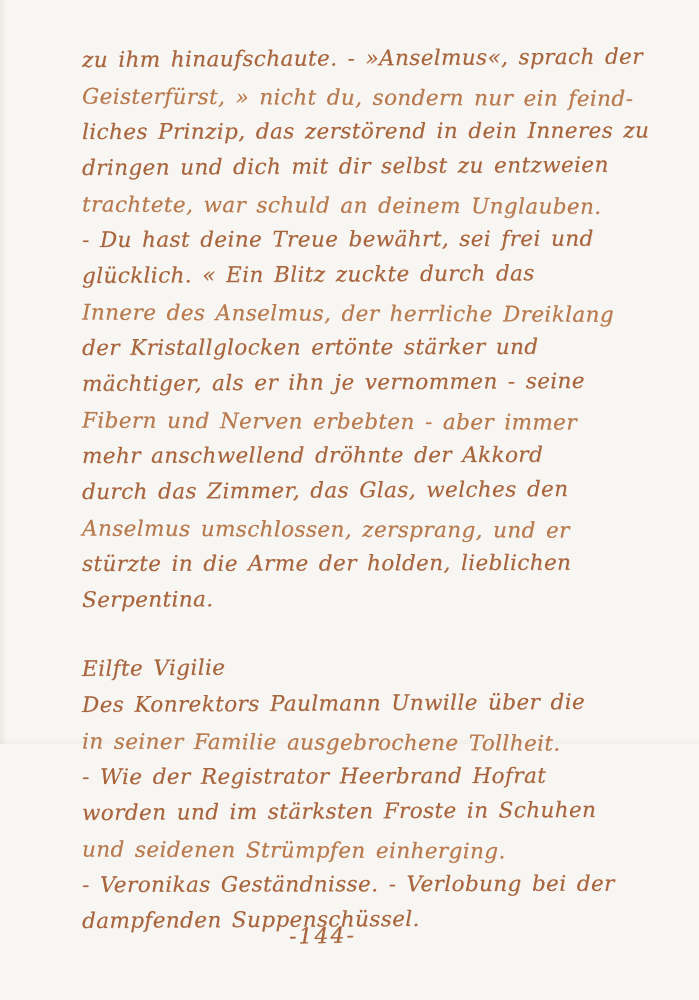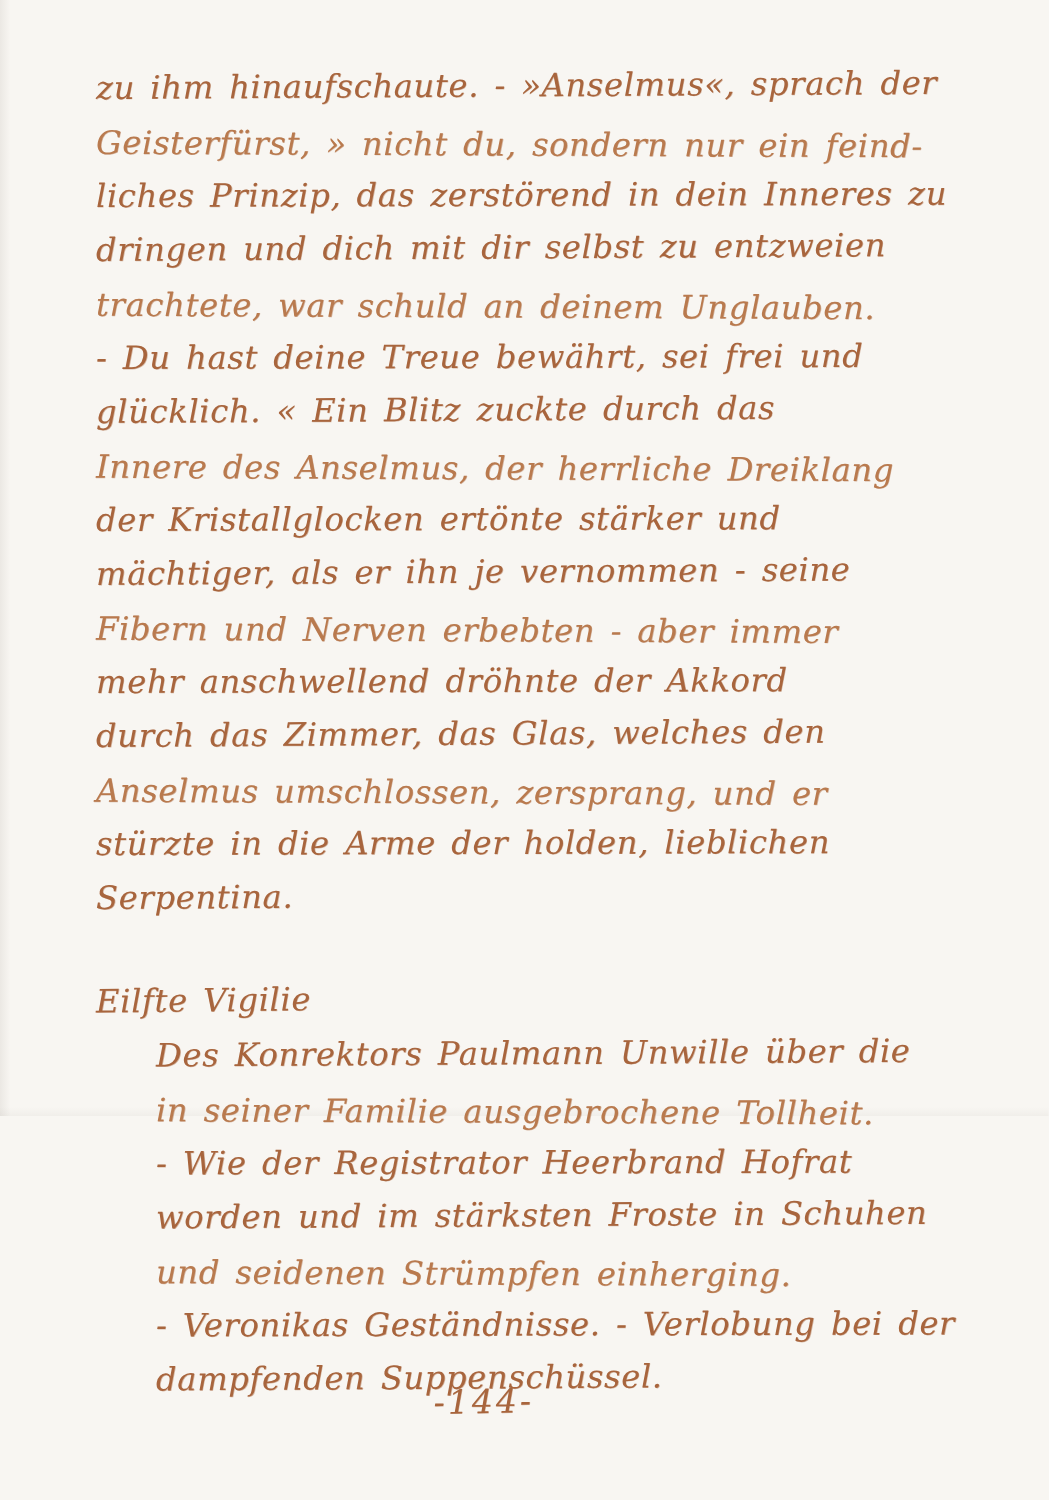--- a/index.html
+++ b/index.html
@@ -15,21 +15,21 @@
     overflow: hidden;
   }
   .sheet {
     position: relative;
     width: 699px;
     height: 744px;
     background:
       linear-gradient(90deg, rgba(120,110,100,0.10) 0px, rgba(120,110,100,0.0) 7px),
       linear-gradient(0deg, rgba(120,110,100,0.06) 0px, rgba(120,110,100,0.0) 6px),
       var(--paper);
-    padding: 42px 60px 0 64px;
+    padding: 42px 60px 0 82px;
   }
   .handwriting {
     color: var(--ink);
     font-style: italic;
     font-size: 21.5px;
     line-height: 36px;
     letter-spacing: 0.4px;
     word-spacing: 3px;
     text-shadow: 0.4px 0.3px 0.3px rgba(168,101,61,0.45);
     white-space: nowrap;
@@ -37,21 +37,21 @@
   .line { height: 36px; transform-origin: left center; }
   .line:nth-child(3n+1) { transform: rotate(-0.35deg); }
   .line:nth-child(3n+2) { transform: rotate(0.25deg) translateY(0.5px); color: var(--ink-soft); }
   .line:nth-child(3n)   { transform: rotate(-0.15deg); }
   .heading {
     margin-top: 33px;
     height: 36px;
     transform: rotate(-0.6deg);
     transform-origin: left center;
   }
-  .chapter { margin-top: 0; margin-left: 40px; }
+  .chapter { margin-top: 0; }
   .page-number {
     position: absolute;
     left: 0;
     right: 0;
     top: 918px;
     text-align: center;
     transform: translateX(-27px) rotate(-1deg);
     font-size: 22px;
     letter-spacing: 2px;
   }

